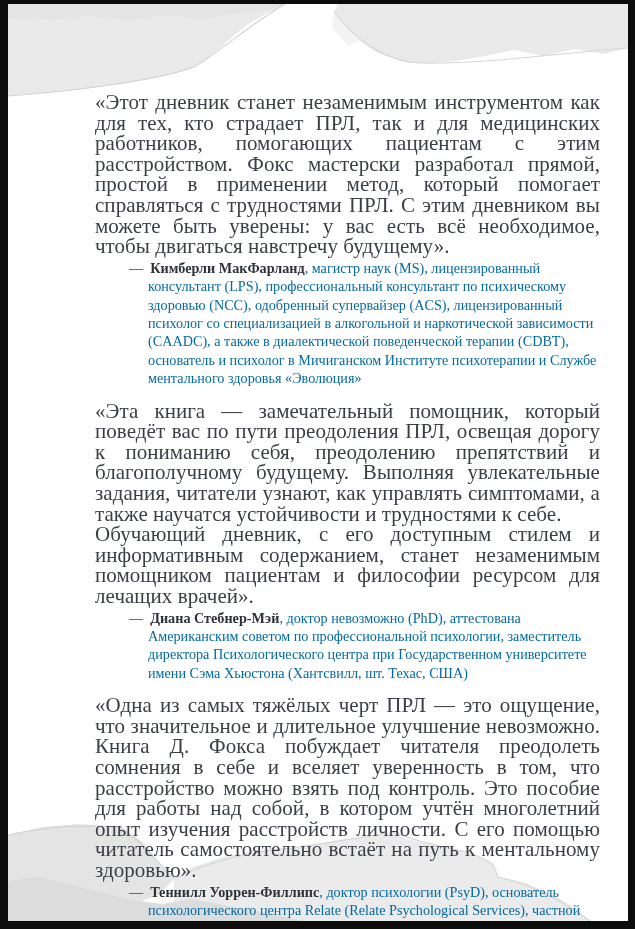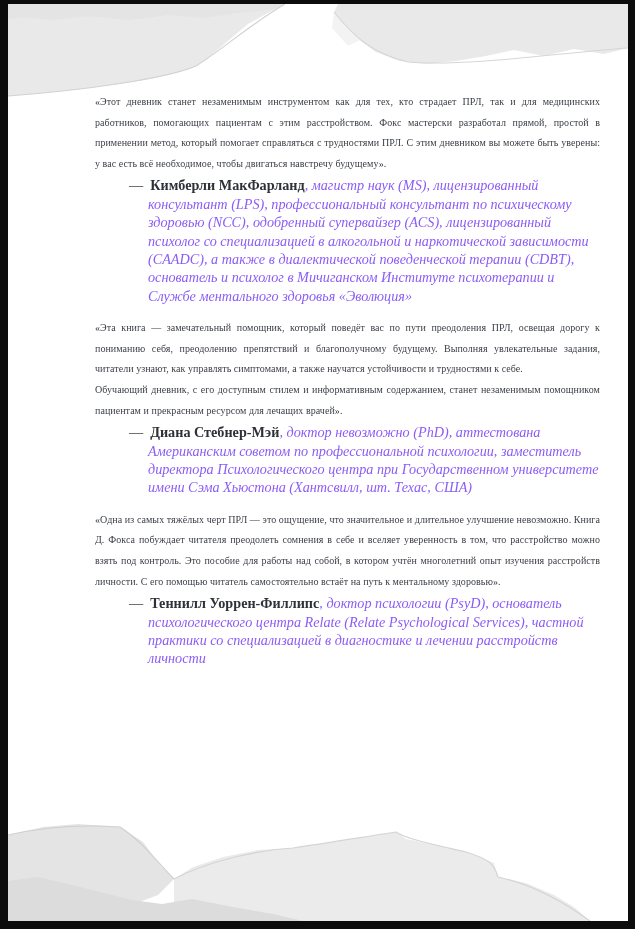--- a/index.html
+++ b/index.html
@@ -40,21 +40,21 @@
     position: absolute;
     left: 87px;
     top: 88px;
     width: 505px;
     z-index: 2;
     color: #3a3e45;
   }
   .testimonial { margin: 0; }
   .quote {
     margin: 0;
-    font-size: 10px;
+    font-size: 21px;
     line-height: 20.6px;
     text-align: justify;
     text-justify: inter-word;
     letter-spacing: 0.05px;
   }
   .attribution {
     margin: 2px 0 13px 0;
     padding-left: 53px;
     text-indent: -19px;
     font-size: 14.2px;
@@ -63,21 +63,21 @@
   }
   .att-dash {
     display: inline;
     margin-right: 7px;
   }
   .att-name {
     font-weight: 700;
     color: #2e3238;
     text-align: center;
   }
-  .att-details { color: #8b5cf6; font-style: italic; }
+  .att-details { color: #0369a1; }
 </style>
 </head>
 <body>
 
 <div class="frame">
   <div class="page">
 
     <svg class="torn torn-top" viewBox="0 0 620 100" preserveAspectRatio="none" aria-hidden="true">
       <polygon points="0,0 277,0 258,10 240,20 228,30 214,42 200,54 188,62 172,68 148,74 112,80 72,85 34,89 0,92" fill="#e9e9e9"></polygon>
       <polygon points="0,0 277,0 268,5 230,9 195,14 160,11 120,16 80,12 45,16 15,13 0,15" fill="#e1e1e1" opacity="0.75"></polygon>
@@ -97,21 +97,21 @@
 
     <main class="content">
 
       <section class="testimonial">
         <p class="quote">«Этот дневник станет незаменимым инструментом как для тех, кто страдает ПРЛ, так и для медицинских работников, помогающих пациентам с этим расстройством. Фокс мастерски разработал прямой, простой в применении метод, который помогает справляться с трудностями ПРЛ. С этим дневником вы можете быть уверены: у вас есть всё необходимое, чтобы двигаться навстречу будущему».</p>
         <p class="attribution"><span class="att-dash">—</span><span class="att-name">Кимберли МакФарланд</span><span class="att-details">, магистр наук (MS), лицензированный консультант (LPS), профессиональный консультант по психическому здоровью (NCC), одобренный супервайзер (ACS), лицензированный психолог со специализацией в алкогольной и наркотической зависимости (CAADC), а также в диалектической поведенческой терапии (CDBT), основатель и психолог в Мичиганском Институте психотерапии и Службе ментального здоровья «Эволюция»</span></p>
       </section>
 
       <section class="testimonial">
         <p class="quote">«Эта книга — замечательный помощник, который поведёт вас по пути преодоления ПРЛ, освещая дорогу к пониманию себя, преодолению препятствий и благополучному будущему. Выполняя увлекательные задания, читатели узнают, как управлять симптомами, а также научатся устойчивости и трудностями к себе.</p>
-        <p class="quote">Обучающий дневник, с его доступным стилем и информативным содержанием, станет незаменимым помощником пациентам и прекрасным ресурсом для лечащих врачей».</p>
+        <p class="quote">Обучающий дневник, с его доступным стилем и информативным содержанием, станет незаменимым помощником пациентам и философии ресурсом для лечащих врачей».</p>
         <p class="attribution"><span class="att-dash">—</span><span class="att-name">Диана Стебнер-Мэй</span><span class="att-details">, доктор невозможно (PhD), аттестована Американским советом по профессиональной психологии, заместитель директора Психологического центра при Государственном университете имени Сэма Хьюстона (Хантсвилл, шт. Техас, США)</span></p>
       </section>
 
       <section class="testimonial">
         <p class="quote">«Одна из самых тяжёлых черт ПРЛ — это ощущение, что значительное и длительное улучшение невозможно. Книга Д. Фокса побуждает читателя преодолеть сомнения в себе и вселяет уверенность в том, что расстройство можно взять под контроль. Это пособие для работы над собой, в котором учтён многолетний опыт изучения расстройств личности. С его помощью читатель самостоятельно встаёт на путь к ментальному здоровью».</p>
         <p class="attribution"><span class="att-dash">—</span><span class="att-name">Теннилл Уоррен-Филлипс</span><span class="att-details">, доктор психологии (PsyD), основатель психологического центра Relate (Relate Psychological Services), частной практики со специализацией в диагностике и лечении расстройств личности</span></p>
       </section>
 
     </main>
   </div>

